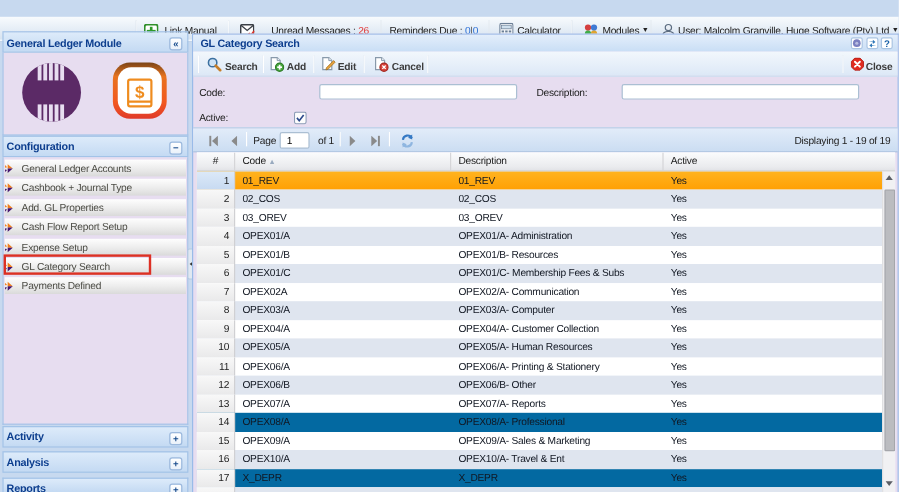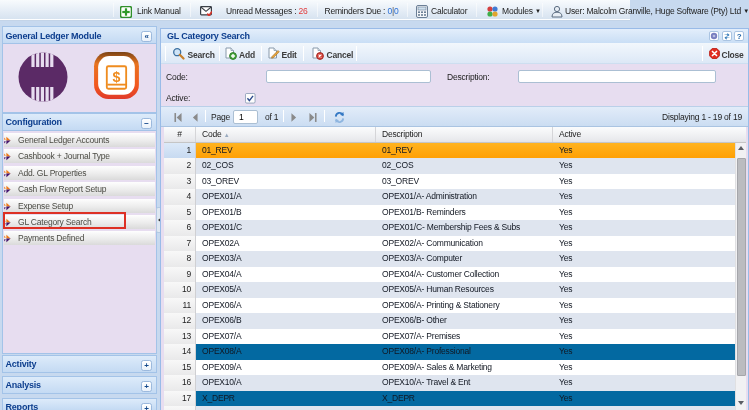--- a/index.html
+++ b/index.html
@@ -1,19 +1,19 @@
 <!DOCTYPE html>
 <html><head>
 <meta charset="utf-8">
 <style>
 * { margin:0; padding:0; box-sizing:border-box; }
 html,body { width:749px; height:410px; overflow:hidden; }
 body { background:#c7d9ef; font-family:"Liberation Sans",sans-serif; font-size:8.5px; letter-spacing:-0.2px; color:#1c1c1c; position:relative; }
 
-#topbar { position:absolute; left:0; top:0; width:630px; height:20px;
+#topbar { position:absolute; left:0; top:14px; width:749px; height:20px;
   background:linear-gradient(#f8fbfd,#e2ebf5 65%,#d7e3f0);
   border-bottom:1px solid #fdfeff; box-shadow:0 1px 0 #c3d4e8; }
 .tbt { position:absolute; top:5px; height:13px; line-height:13px; white-space:nowrap; color:#222; }
 .tbsep { position:absolute; top:3px; width:1px; height:14px; background:#9db2c7; border-right:1px solid #fff; opacity:.55; }
 .tbi { position:absolute; top:4.5px; }
 
 .hdr { position:absolute; left:2px; width:155px; background:linear-gradient(#ddebfa,#c4daf3); border:1px solid #a3c3e8;
   color:#0d3e8e; font-weight:bold; font-size:9px; }
 .pbody { position:absolute; left:2px; width:155px; background:#e7ddf0; border:1px solid #a3c3e8; border-top:none; }
 .mitem { position:relative; height:14px; margin:0 1px 2.4px 1px; line-height:14px;
@@ -307,21 +307,21 @@
         </div>
 <div class="grow" style="top:46.41px;background:#dfe5ef;">
           <div class="rn" style="">4</div>
           <span class="ct" style="left:38px">OPEX01/A</span>
           <span class="ct" style="left:218px">OPEX01/A- Administration</span>
           <span class="ct" style="left:395px">Yes</span>
         </div>
 <div class="grow" style="top:61.88px;background:#ffffff;">
           <div class="rn" style="">5</div>
           <span class="ct" style="left:38px">OPEX01/B</span>
-          <span class="ct" style="left:218px">OPEX01/B- Reminders</span>
+          <span class="ct" style="left:218px">OPEX01/B- Resources</span>
           <span class="ct" style="left:395px">Yes</span>
         </div>
 <div class="grow" style="top:77.35px;background:#dfe5ef;">
           <div class="rn" style="">6</div>
           <span class="ct" style="left:38px">OPEX01/C</span>
           <span class="ct" style="left:218px">OPEX01/C- Membership Fees &amp; Subs</span>
           <span class="ct" style="left:395px">Yes</span>
         </div>
 <div class="grow" style="top:92.82px;background:#ffffff;">
           <div class="rn" style="">7</div>
@@ -355,21 +355,21 @@
         </div>
 <div class="grow" style="top:170.17px;background:#dfe5ef;">
           <div class="rn" style="">12</div>
           <span class="ct" style="left:38px">OPEX06/B</span>
           <span class="ct" style="left:218px">OPEX06/B- Other</span>
           <span class="ct" style="left:395px">Yes</span>
         </div>
 <div class="grow" style="top:185.64px;background:#ffffff;">
           <div class="rn" style="">13</div>
           <span class="ct" style="left:38px">OPEX07/A</span>
-          <span class="ct" style="left:218px">OPEX07/A- Premises</span>
+          <span class="ct" style="left:218px">OPEX07/A- Reports</span>
           <span class="ct" style="left:395px">Yes</span>
         </div>
 <div class="grow" style="top:201.11px;background:#0369a1;">
           <div class="rn" style="">14</div>
           <span class="ct" style="left:38px">OPEX08/A</span>
           <span class="ct" style="left:218px">OPEX08/A- Professional</span>
           <span class="ct" style="left:395px">Yes</span>
         </div>
 <div class="grow" style="top:216.58px;background:#ffffff;">
           <div class="rn" style="">15</div>

